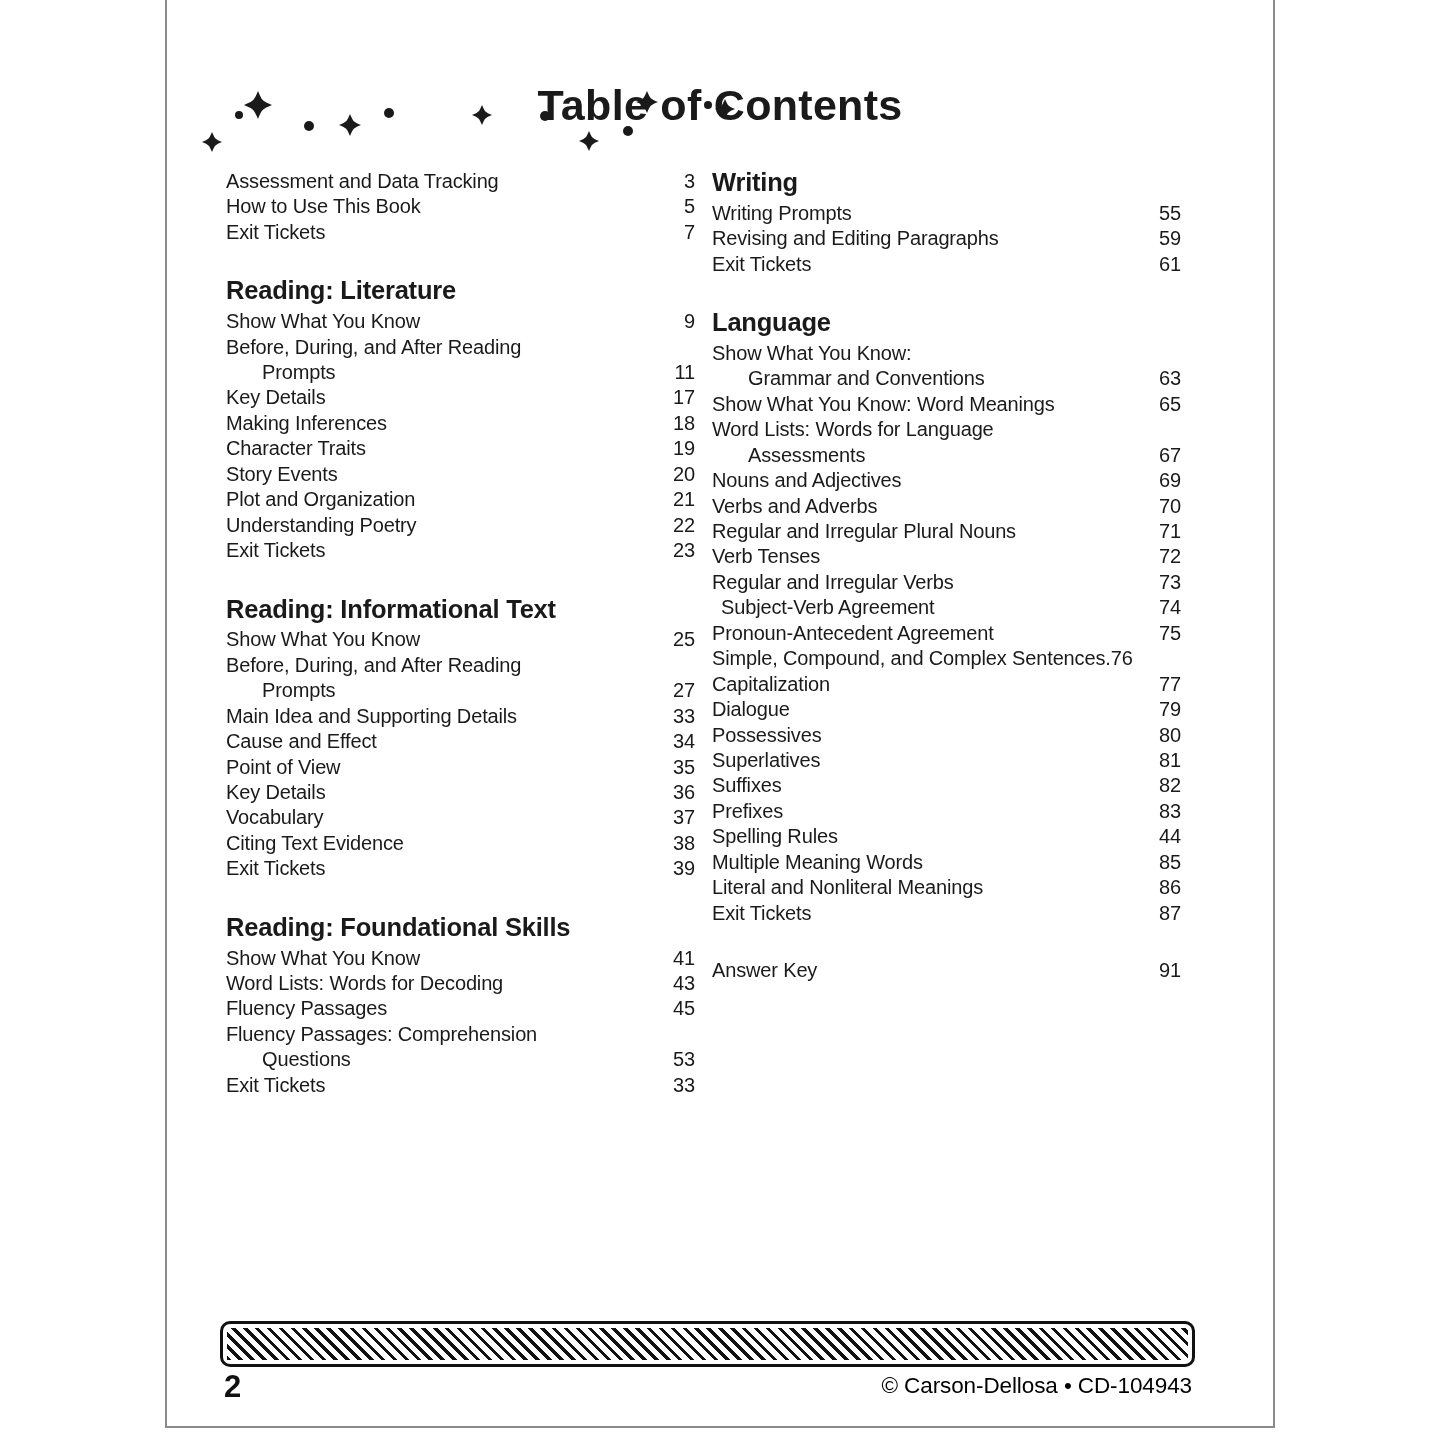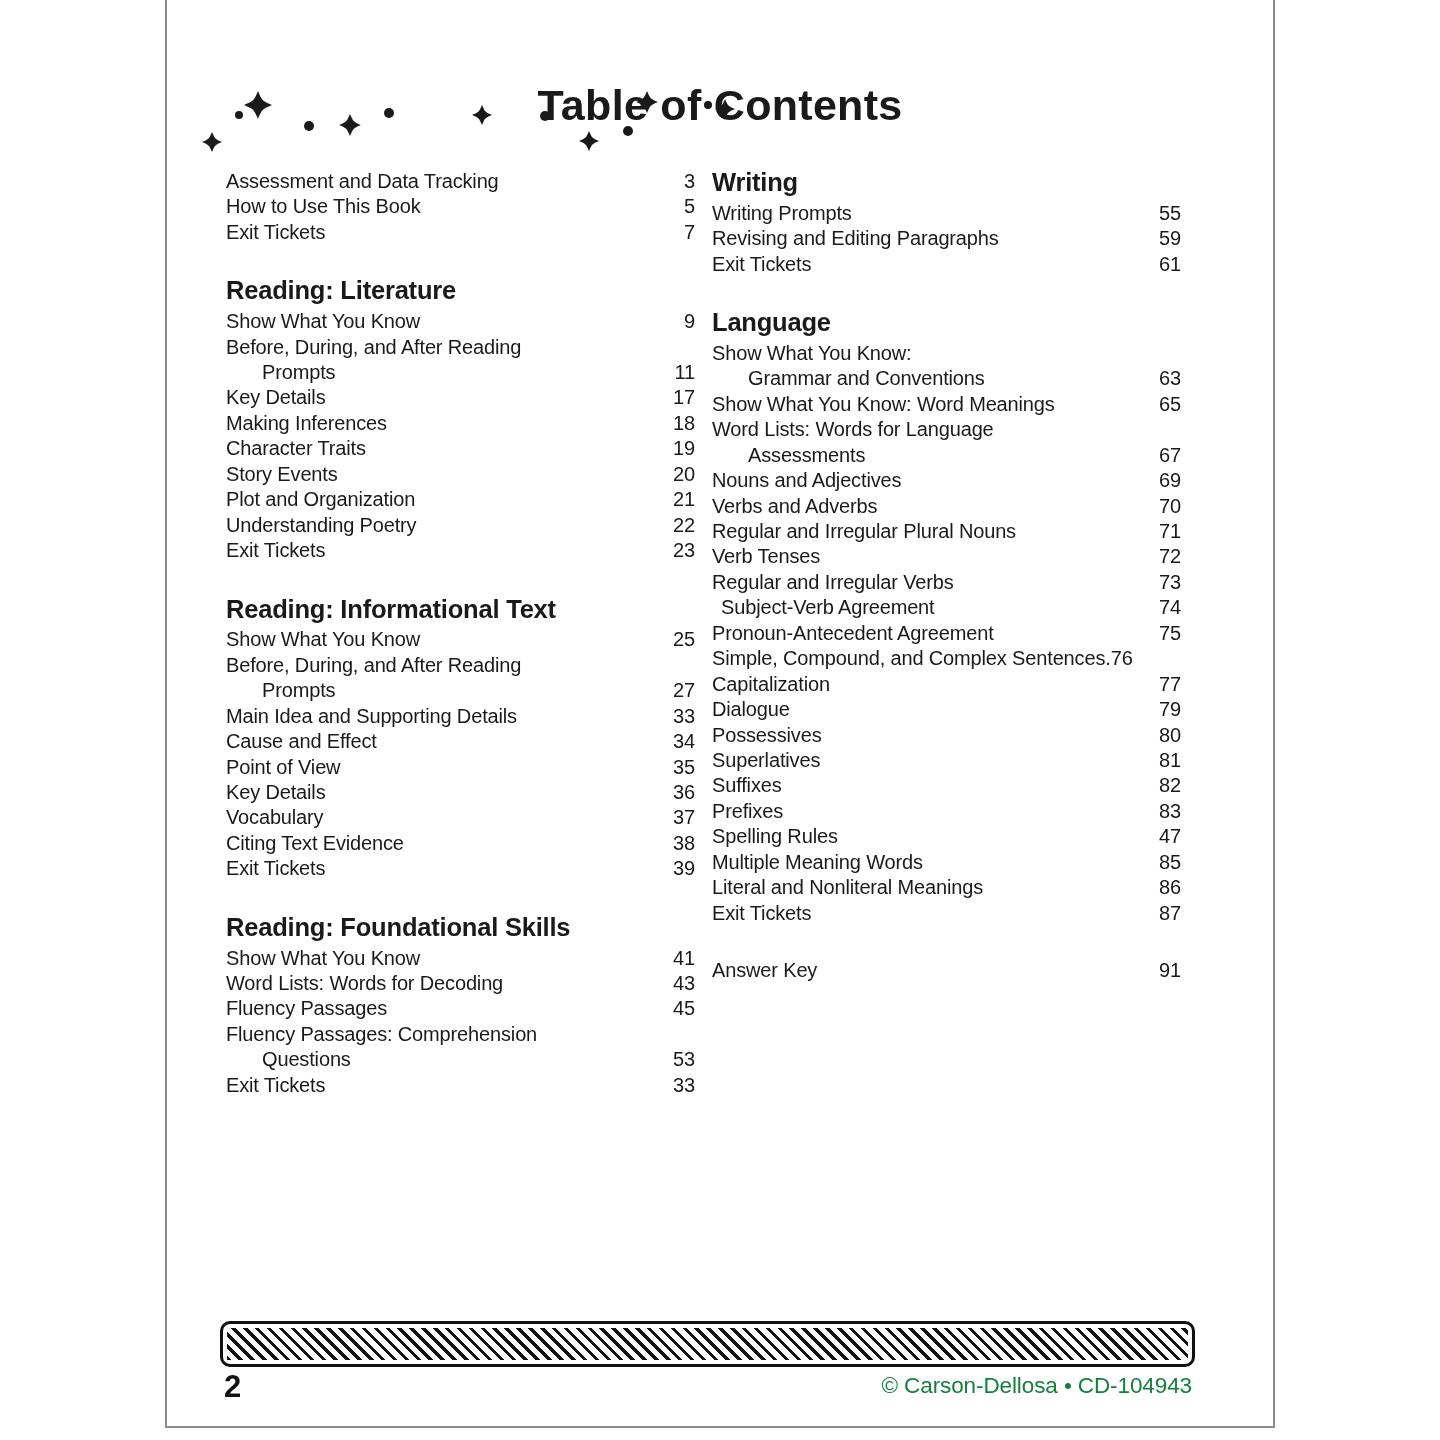--- a/index.html
+++ b/index.html
@@ -139,21 +139,21 @@
     font-weight: bold;
     color: #111111;
     line-height: 1;
   }
   #copyright {
     position: absolute;
     right: 248px;
     top: 1375px;
     font-size: 22.5px;
     font-weight: 400;
-    color: #15803d;
+    color: #000000;
     line-height: 1;
     letter-spacing: -0.1px;
     white-space: nowrap;
   }
 </style>
 </head>
 <body>
 
 <div id="page-frame"></div>
 
@@ -502,21 +502,21 @@
           <span class="e-page">82</span>
         </div>
         <div class="entry ">
           <span class="e-label">Prefixes</span>
           <span class="e-leader"></span>
           <span class="e-page">83</span>
         </div>
         <div class="entry gap-pre">
           <span class="e-label">Spelling Rules</span>
           <span class="e-leader"></span>
-          <span class="e-page">47</span>
+          <span class="e-page">44</span>
         </div>
         <div class="entry gap-pre">
           <span class="e-label">Multiple Meaning Words</span>
           <span class="e-leader"></span>
           <span class="e-page">85</span>
         </div>
         <div class="entry gap-wide">
           <span class="e-label">Literal and Nonliteral Meanings</span>
           <span class="e-leader"></span>
           <span class="e-page">86</span>

